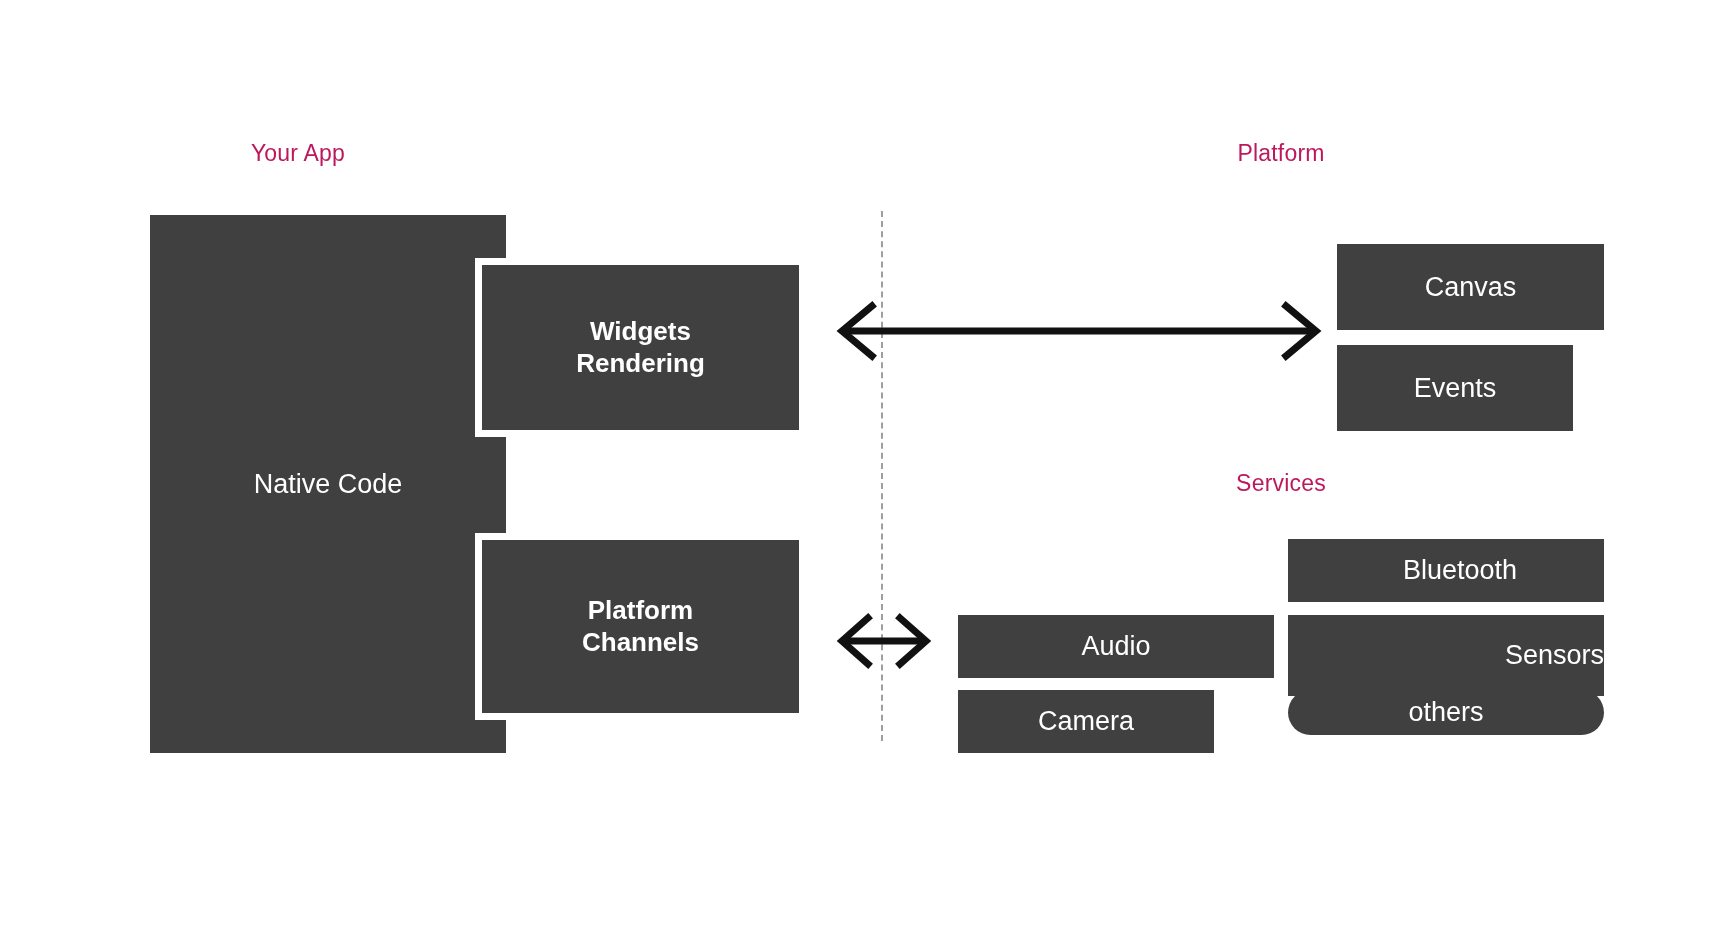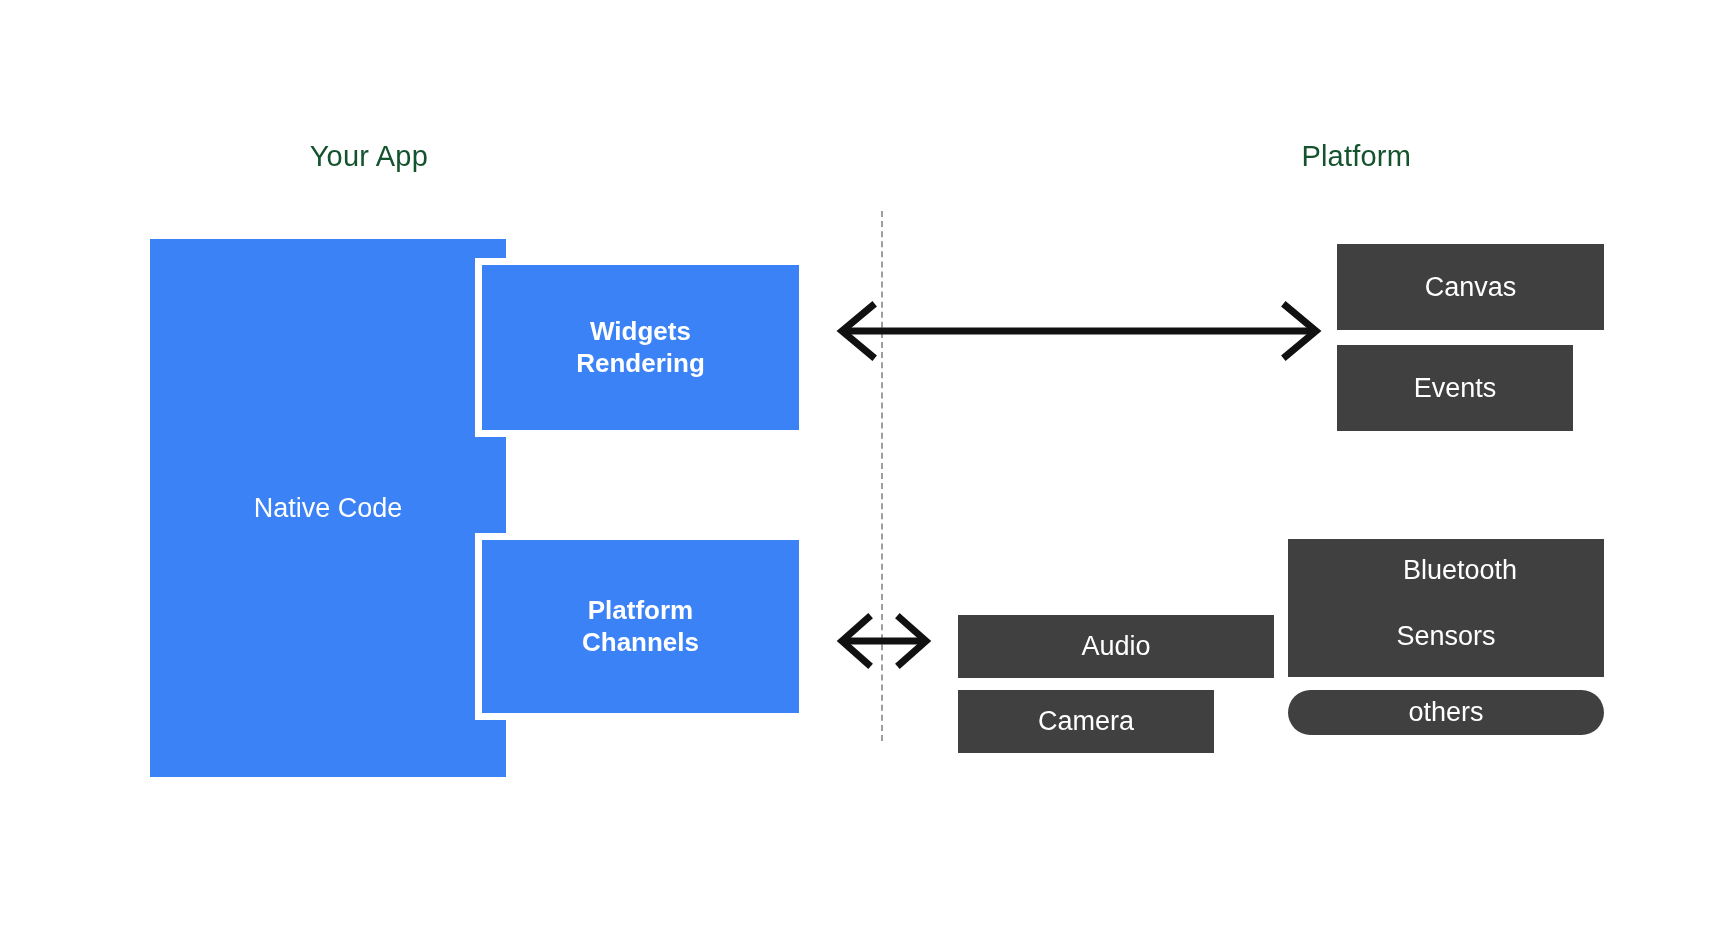--- a/index.html
+++ b/index.html
@@ -15,25 +15,25 @@
     position: relative;
     width: 1733px;
     height: 930px;
     background: #ffffff;
     overflow: hidden;
   }
 
   
   .section-title {
     position: absolute;
-    font-size: 29px;
-    color: #14532d;
+    font-size: 23px;
+    color: #be185d;
     font-weight: 400;
     white-space: nowrap;
-    text-align: right;
+    text-align: center;
     letter-spacing: 0.2px;
   }
   #title-your-app {
     left: 168px;
     top: 140px;
     width: 260px;
   }
   #title-platform {
     left: 1151px;
     top: 140px;
@@ -41,38 +41,37 @@
   }
   #title-services {
     left: 1151px;
     top: 470px;
     width: 260px;
   }
 
   
   .green-box {
     position: absolute;
-    background: #3b82f6;
+    background: #404040;
     box-sizing: border-box;
     display: flex;
     align-items: center;
     justify-content: center;
     color: #ffffff;
     font-size: 27px;
     line-height: 1.22;
     text-align: center;
     font-weight: 400;
   }
   #box-native-code {
     left: 150px;
     top: 215px;
     width: 356px;
     height: 538px;
     font-size: 27px;
-    margin-top: 24px;
   }
   #box-widgets-rendering {
     left: 475px;
     top: 258px;
     width: 331px;
     height: 179px;
     border: 7px solid #ffffff;
     font-weight: 700;
     font-size: 26px;
   }
@@ -112,40 +111,41 @@
     box-sizing: border-box;
     white-space: nowrap;
   }
   #box-canvas { left: 1337px; top: 244px;  width: 267px; height: 86px; }
   #box-events { left: 1337px; top: 345px;  width: 236px; height: 86px; }
 
   #box-location  { left: 958px;  top: 539px; width: 316px; height: 63px; }
   #box-audio     { left: 958px;  top: 615px; width: 316px; height: 63px; }
   #box-camera    { left: 958px;  top: 690px; width: 256px; height: 63px; }
   #box-bluetooth { left: 1288px; top: 539px; width: 316px; height: 63px; padding-left: 28px; }
-  #box-sensors   { left: 1288px; top: 596px; width: 316px; height: 81px; }
+  #box-sensors   { left: 1288px; top: 615px; width: 316px; height: 81px; justify-content: flex-end; }
   #box-others    { left: 1288px; top: 690px; width: 316px; height: 45px; border-radius: 24px; }
 
   
   .arrow-svg {
     position: absolute;
     overflow: visible;
   }
   #arrow-widgets-canvas { left: 836px; top: 300px; }
   #arrow-channels-services { left: 836px; top: 610px; }
 </style>
 </head>
 <body>
 
 <div id="canvas">
 
   <div class="section-title" id="title-your-app">Your App</div>
 
   <div class="section-title" id="title-platform">Platform</div>
 
+  <div class="section-title" id="title-services">Services</div>
 
   <div class="green-box" id="box-native-code">
     <span class="box-label">Native Code</span>
   </div>
 
   <div class="green-box" id="box-widgets-rendering">
     <span class="box-label">Widgets
 Rendering</span>
   </div>
 

